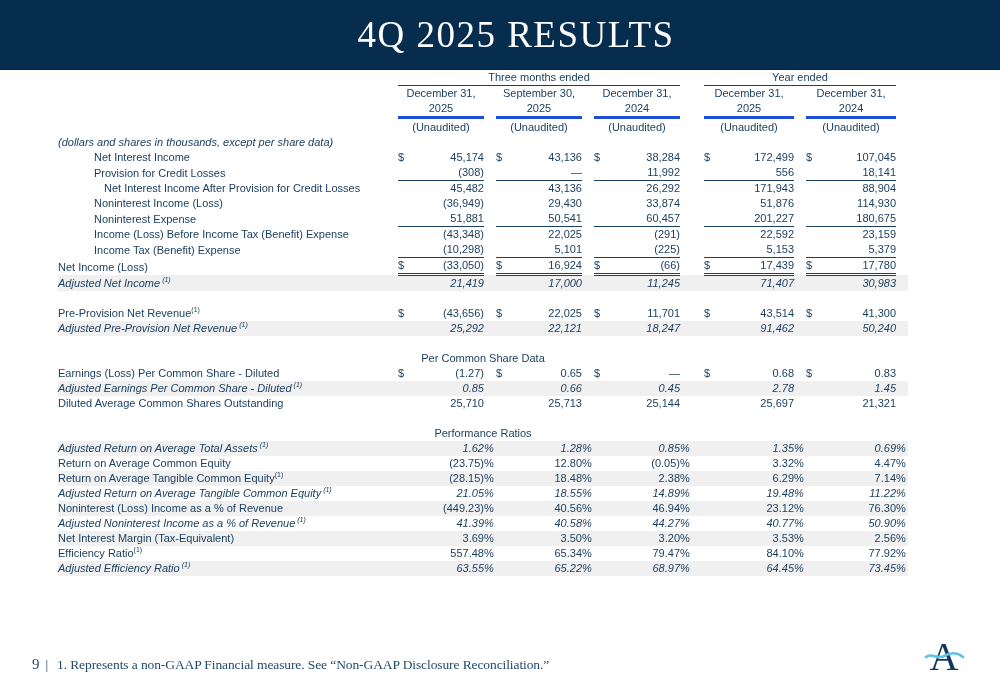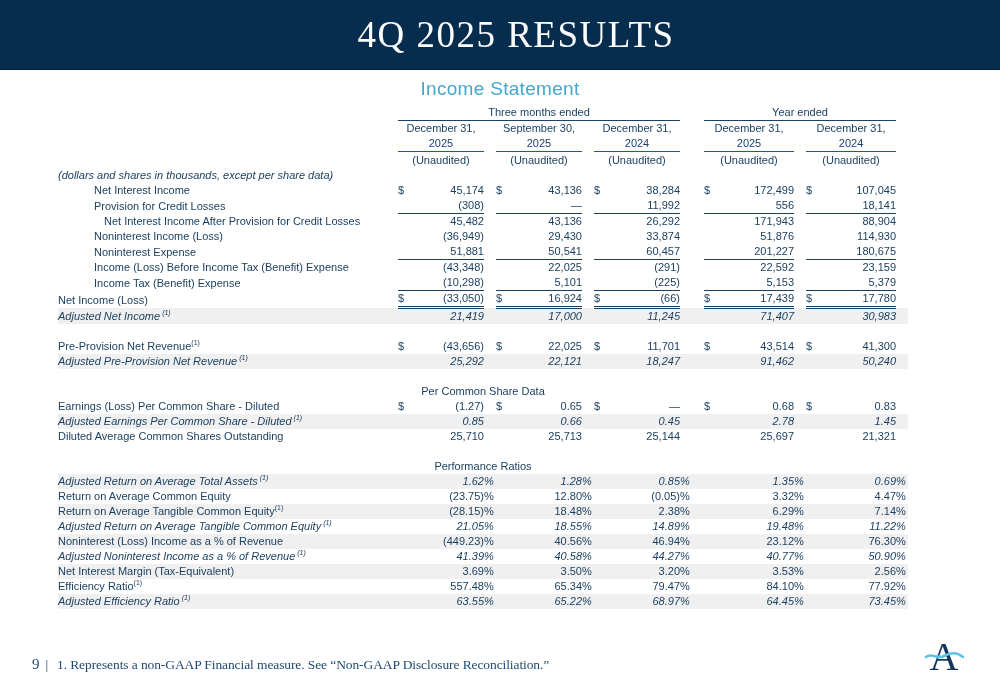--- a/index.html
+++ b/index.html
@@ -34,21 +34,21 @@
   table.fin th,table.fin td{
     padding:0;height:15px;line-height:15px;white-space:nowrap;
     font-weight:normal;vertical-align:bottom;
   }
   thead th{font-weight:bold;text-align:center;}
   thead .hr1 th{height:13px;}
   thead .hr2 th{height:13px;}
   thead .hr3 th{height:14px;}
   thead .hr4 th{height:16px;}
   .grp-line{border-bottom:1px solid #1d4060;}
-  .date-l2{border-bottom:1px solid #1d4ed8;}
+  .date-l2{border-bottom:3px solid #1d4ed8;}
 
   td.lbl{text-align:left;padding-left:28px;}
   td.lbl.i1{padding-left:36px;margin-top:48px;}
   td.lbl.i2{padding-left:46px;}
   td.cur{text-align:left;padding-left:2px;}
   td.val{text-align:right;padding-right:3px;}
   td.pct{text-align:left;padding-left:4px;}
   tr.shaded{background:#f0f0f0;}
   tr.blank td{height:15px;}
   td.note{font-weight:bold;font-style:italic;padding-left:27px;text-align:left;margin-left:20px;}
@@ -72,21 +72,20 @@
 </style>
 </head>
 <body>
 
 <div class="slide">
 
   <header class="banner">
     <h1>4Q 2025 RESULTS</h1>
   </header>
 
-  <h2 class="subtitle">Income Statement</h2>
 
   <table class="fin">
     <colgroup>
         <col style="width: 340px;">
         <col style="width: 14px;">
         <col style="width: 72px;">
         <col style="width: 12px;">
         <col style="width: 14px;">
         <col style="width: 72px;">
         <col style="width: 12px;">

